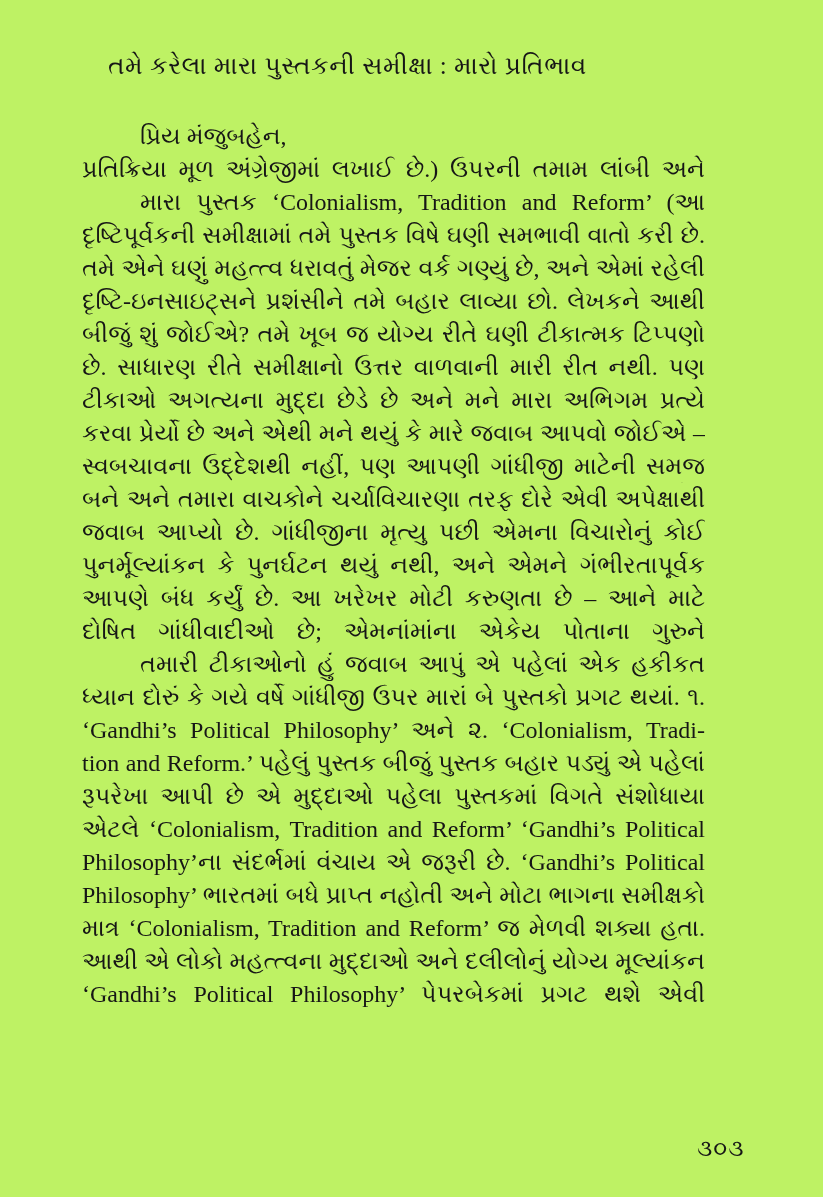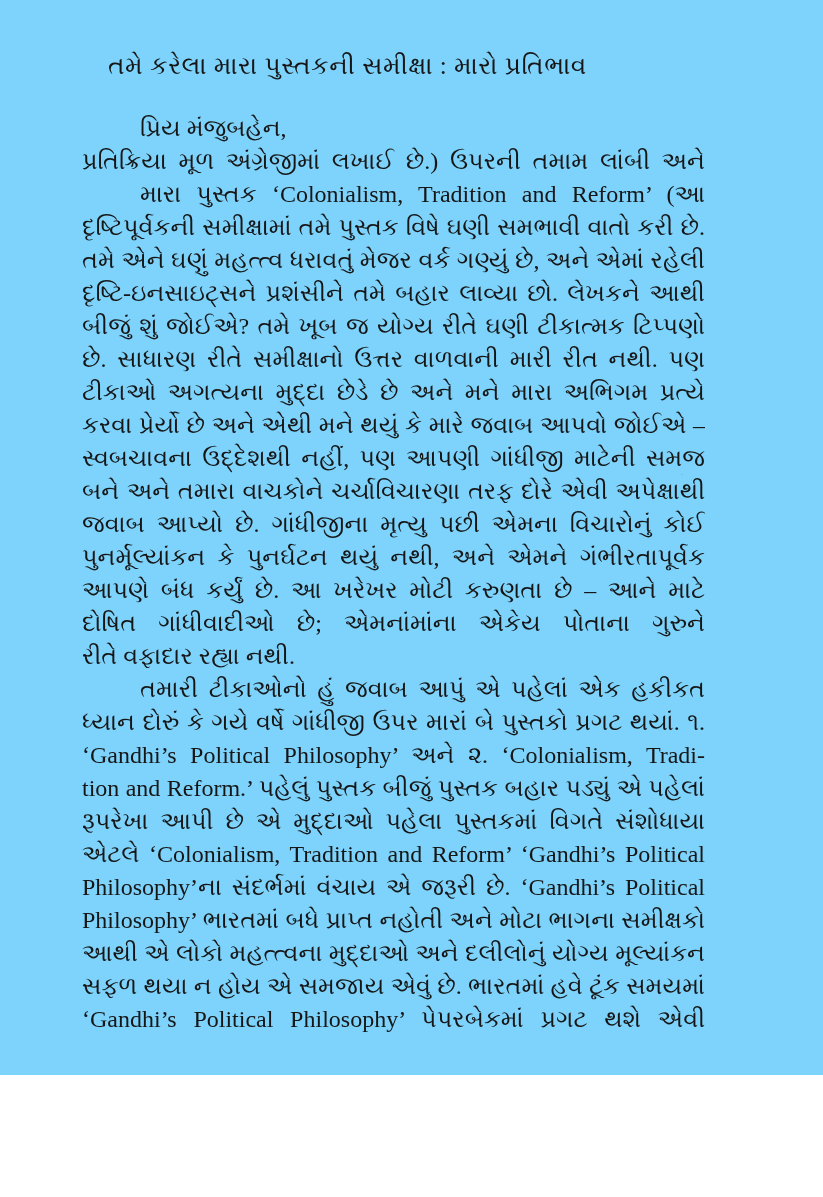--- a/index.html
+++ b/index.html
@@ -3,22 +3,22 @@
 <meta charset="utf-8">
 <style>
   html, body {
     margin: 0;
     padding: 0;
     background: #ffffff;
   }
   .page {
     position: relative;
     width: 823px;
-    height: 1075px;
-    background: #7dd3fc;
+    height: 1197px;
+    background: #bef264;
     font-family: "Liberation Serif", "DejaVu Serif", serif;
     color: #161616;
     overflow: hidden;
   }
   .doc-title {
     position: absolute;
     left: 108px;
     top: 52px;
     margin: 0;
     font-size: 25px;
@@ -40,20 +40,21 @@
   }
   .line.justify {
     text-align: justify;
     text-align-last: justify;
   }
   .line.indent {
     text-indent: 58px;
   }
   .salutation {
     text-indent: 58px;
+    margin-top: 8px;
   }
   .paragraph {
     margin: 0;
   }
   .page-number {
     position: absolute;
     left: 697px;
     top: 1136px;
     font-size: 23px;
     letter-spacing: 1px;
@@ -77,32 +78,31 @@
           <div class="line justify">બીજું શું જોઈએ? તમે ખૂબ જ યોગ્ય રીતે ઘણી ટીકાત્મક ટિપ્પણો પણ કરી</div>
           <div class="line justify">છે. સાધારણ રીતે સમીક્ષાનો ઉત્તર વાળવાની મારી રીત નથી. પણ તમારી</div>
           <div class="line justify">ટીકાઓ અગત્યના મુદ્દા છેડે છે અને મને મારા અભિગમ પ્રત્યે પુનર્વિચાર</div>
           <div class="line justify">કરવા પ્રેર્યો છે અને એથી મને થયું કે મારે જવાબ આપવો જોઈએ –</div>
           <div class="line justify">સ્વબચાવના ઉદ્દેશથી નહીં, પણ આપણી ગાંધીજી માટેની સમજ વધુ ઊંડી</div>
           <div class="line justify">બને અને તમારા વાચકોને ચર્ચાવિચારણા તરફ દોરે એવી અપેક્ષાથી આ</div>
           <div class="line justify">જવાબ આપ્યો છે. ગાંધીજીના મૃત્યુ પછી એમના વિચારોનું કોઈ મહત્ત્વનું</div>
           <div class="line justify">પુનર્મૂલ્યાંકન કે પુનર્ઘટન થયું નથી, અને એમને ગંભીરતાપૂર્વક લેવાનું</div>
           <div class="line justify">આપણે બંધ કર્યું છે. આ ખરેખર મોટી કરુણતા છે – આને માટે મુખ્યત્વે</div>
           <div class="line justify">દોષિત ગાંધીવાદીઓ છે; એમનાંમાંના એકેય પોતાના ગુરુને સાચેસાચી</div>
-          <div class="line">રીતે વફાદાર રહ્યા નથી.</div>
         </div>
         <div class="paragraph">
           <div class="line indent justify">તમારી ટીકાઓનો હું જવાબ આપું એ પહેલાં એક હકીકત તરફ તમારું</div>
           <div class="line justify">ધ્યાન દોરું કે ગયે વર્ષે ગાંધીજી ઉપર મારાં બે પુસ્તકો પ્રગટ થયાં. ૧.</div>
           <div class="line justify">‘Gandhi’s Political Philosophy’ અને ૨. ‘Colonialism, Tradi-</div>
           <div class="line justify">tion and Reform.’ પહેલું પુસ્તક બીજું પુસ્તક બહાર પડ્યું એ પહેલાં</div>
           <div class="line justify">રૂપરેખા આપી છે એ મુદ્દાઓ પહેલા પુસ્તકમાં વિગતે સંશોધાયા હતા; અને</div>
           <div class="line justify">એટલે ‘Colonialism, Tradition and Reform’ ‘Gandhi’s Political</div>
           <div class="line justify">Philosophy’ના સંદર્ભમાં વંચાય એ જરૂરી છે. ‘Gandhi’s Political</div>
           <div class="line justify">Philosophy’ ભારતમાં બધે પ્રાપ્ત નહોતી અને મોટા ભાગના સમીક્ષકો</div>
+          <div class="line justify">માત્ર ‘Colonialism, Tradition and Reform’ જ મેળવી શક્યા હતા.</div>
           <div class="line justify">આથી એ લોકો મહત્ત્વના મુદ્દાઓ અને દલીલોનું યોગ્ય મૂલ્યાંકન કરવામાં</div>
-          <div class="line justify">સફળ થયા ન હોય એ સમજાય એવું છે. ભારતમાં હવે ટૂંક સમયમાં</div>
           <div class="line justify">‘Gandhi’s Political Philosophy’ પેપરબેકમાં પ્રગટ થશે એવી</div>
         </div>
       </div>
   </div>
 
   <div class="page-number">૩૦૩</div>
 </div>
 
 </body></html>

